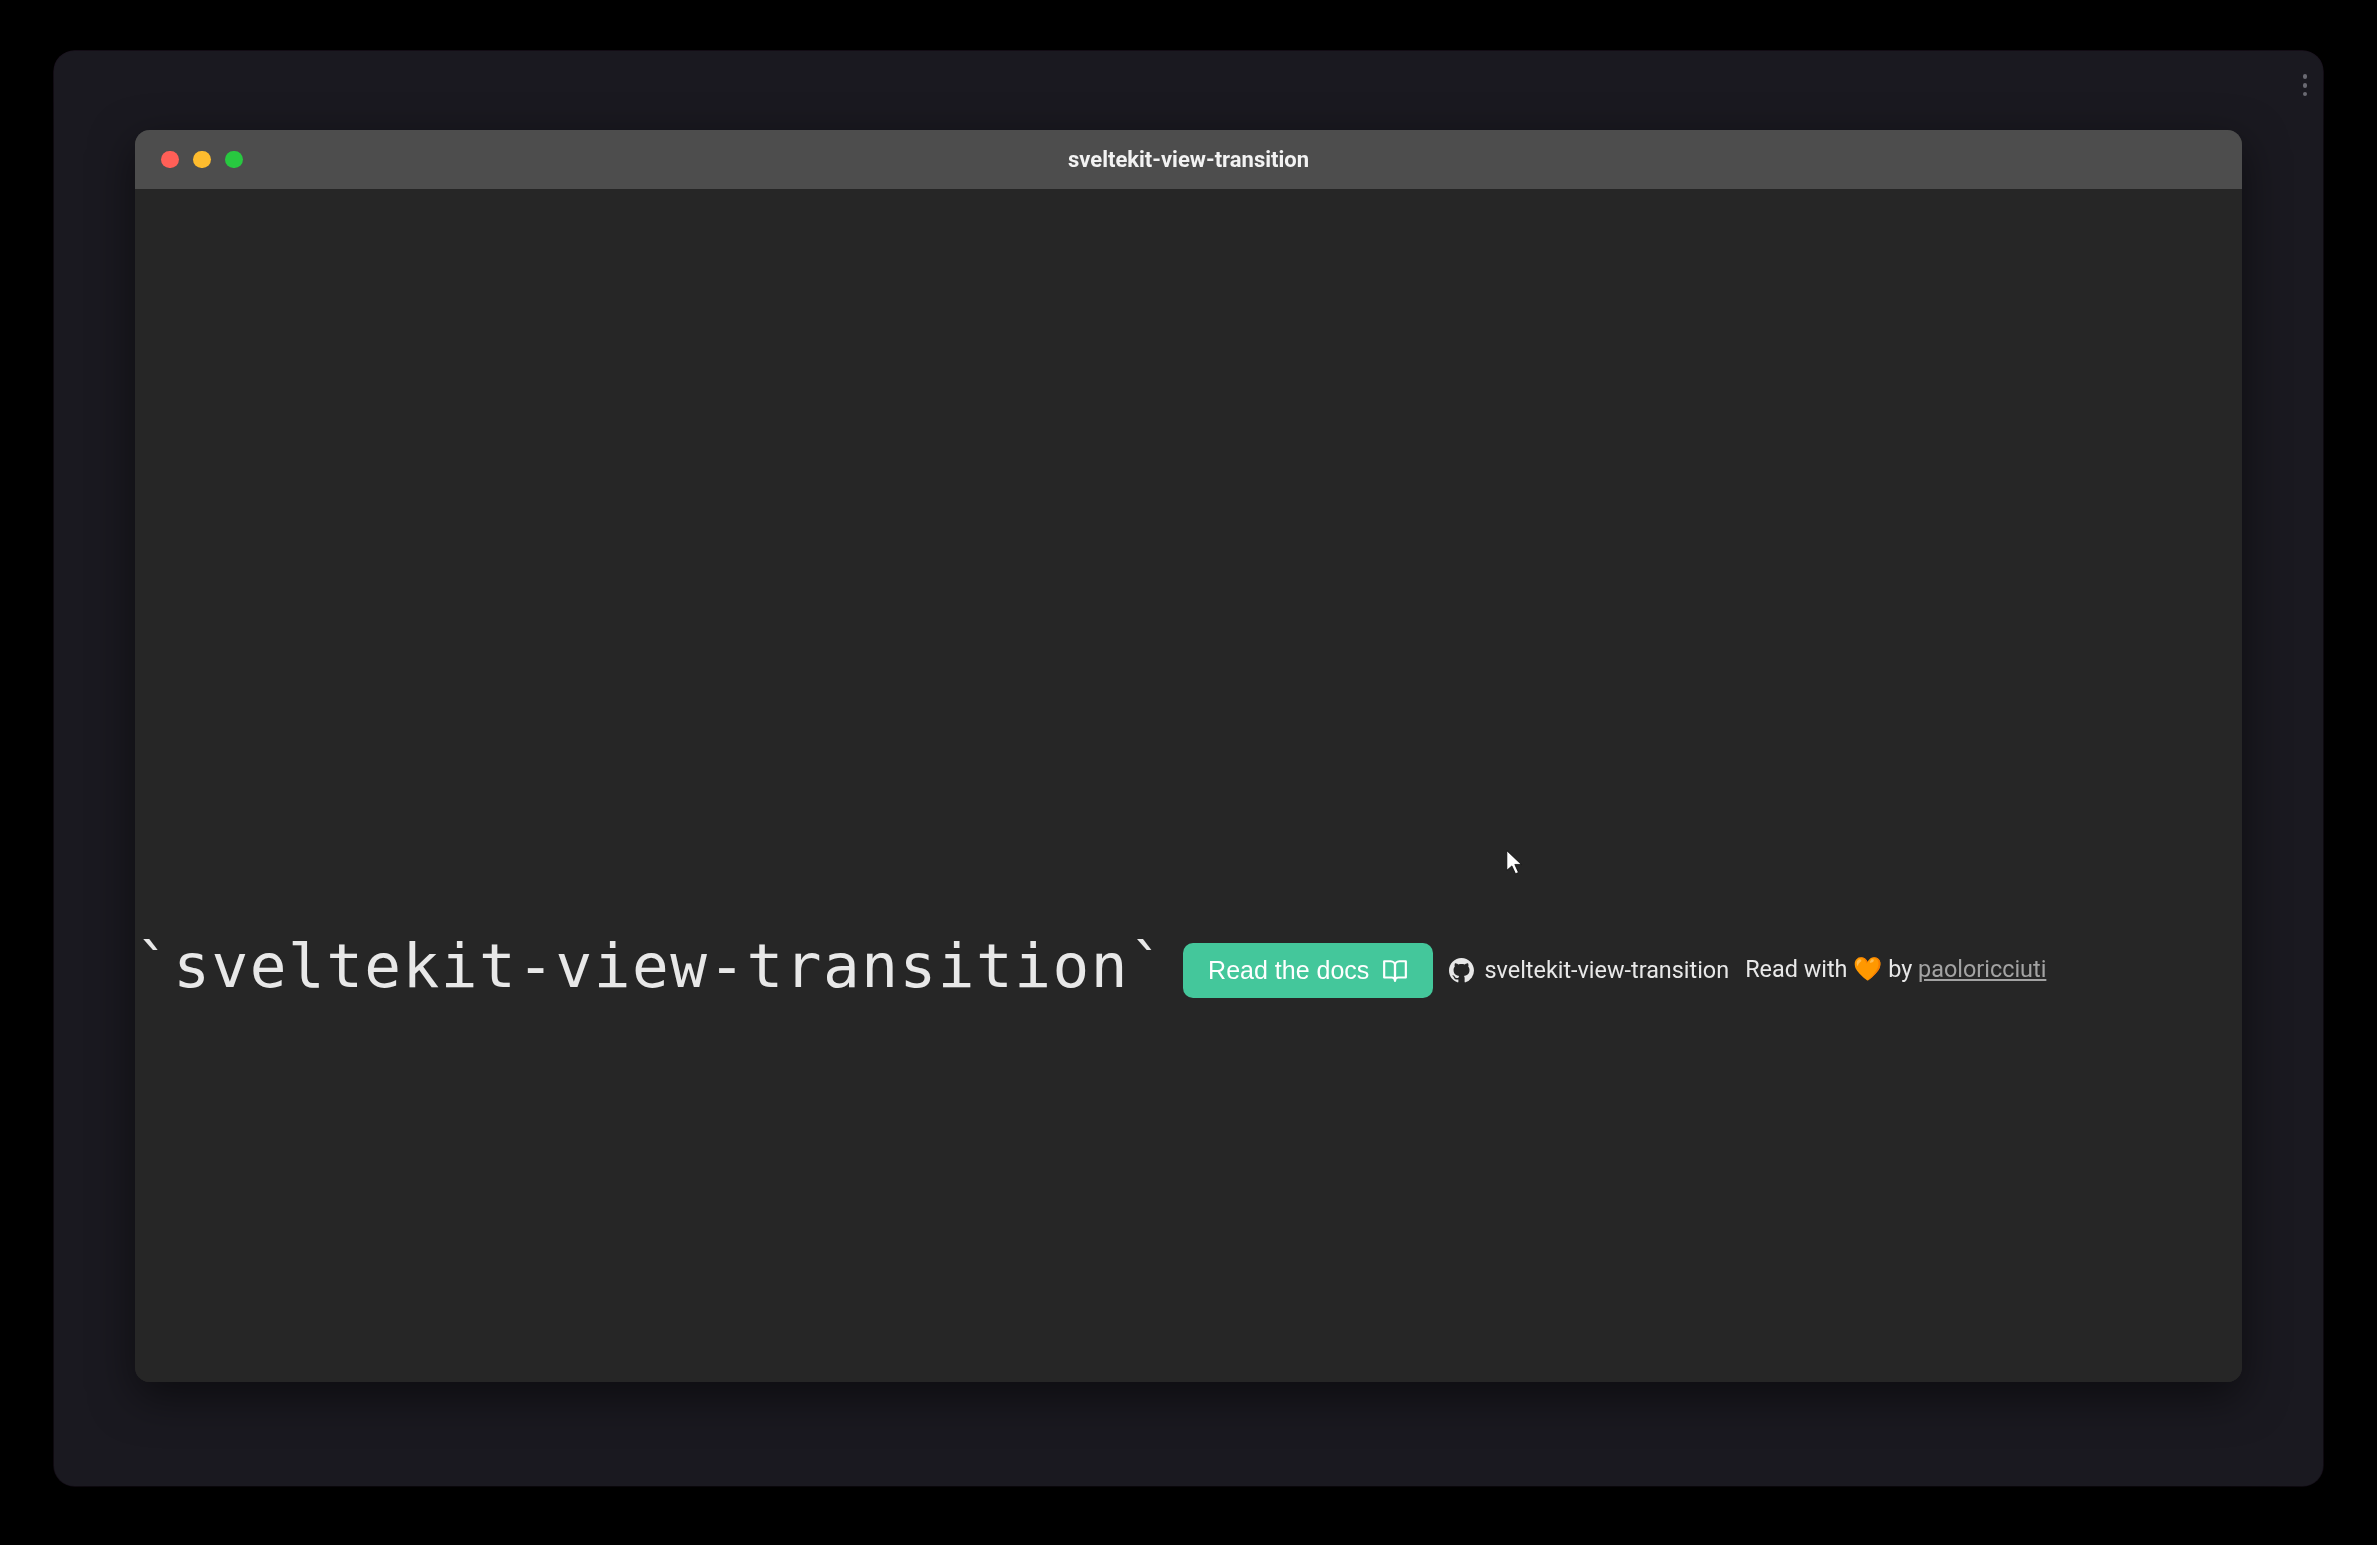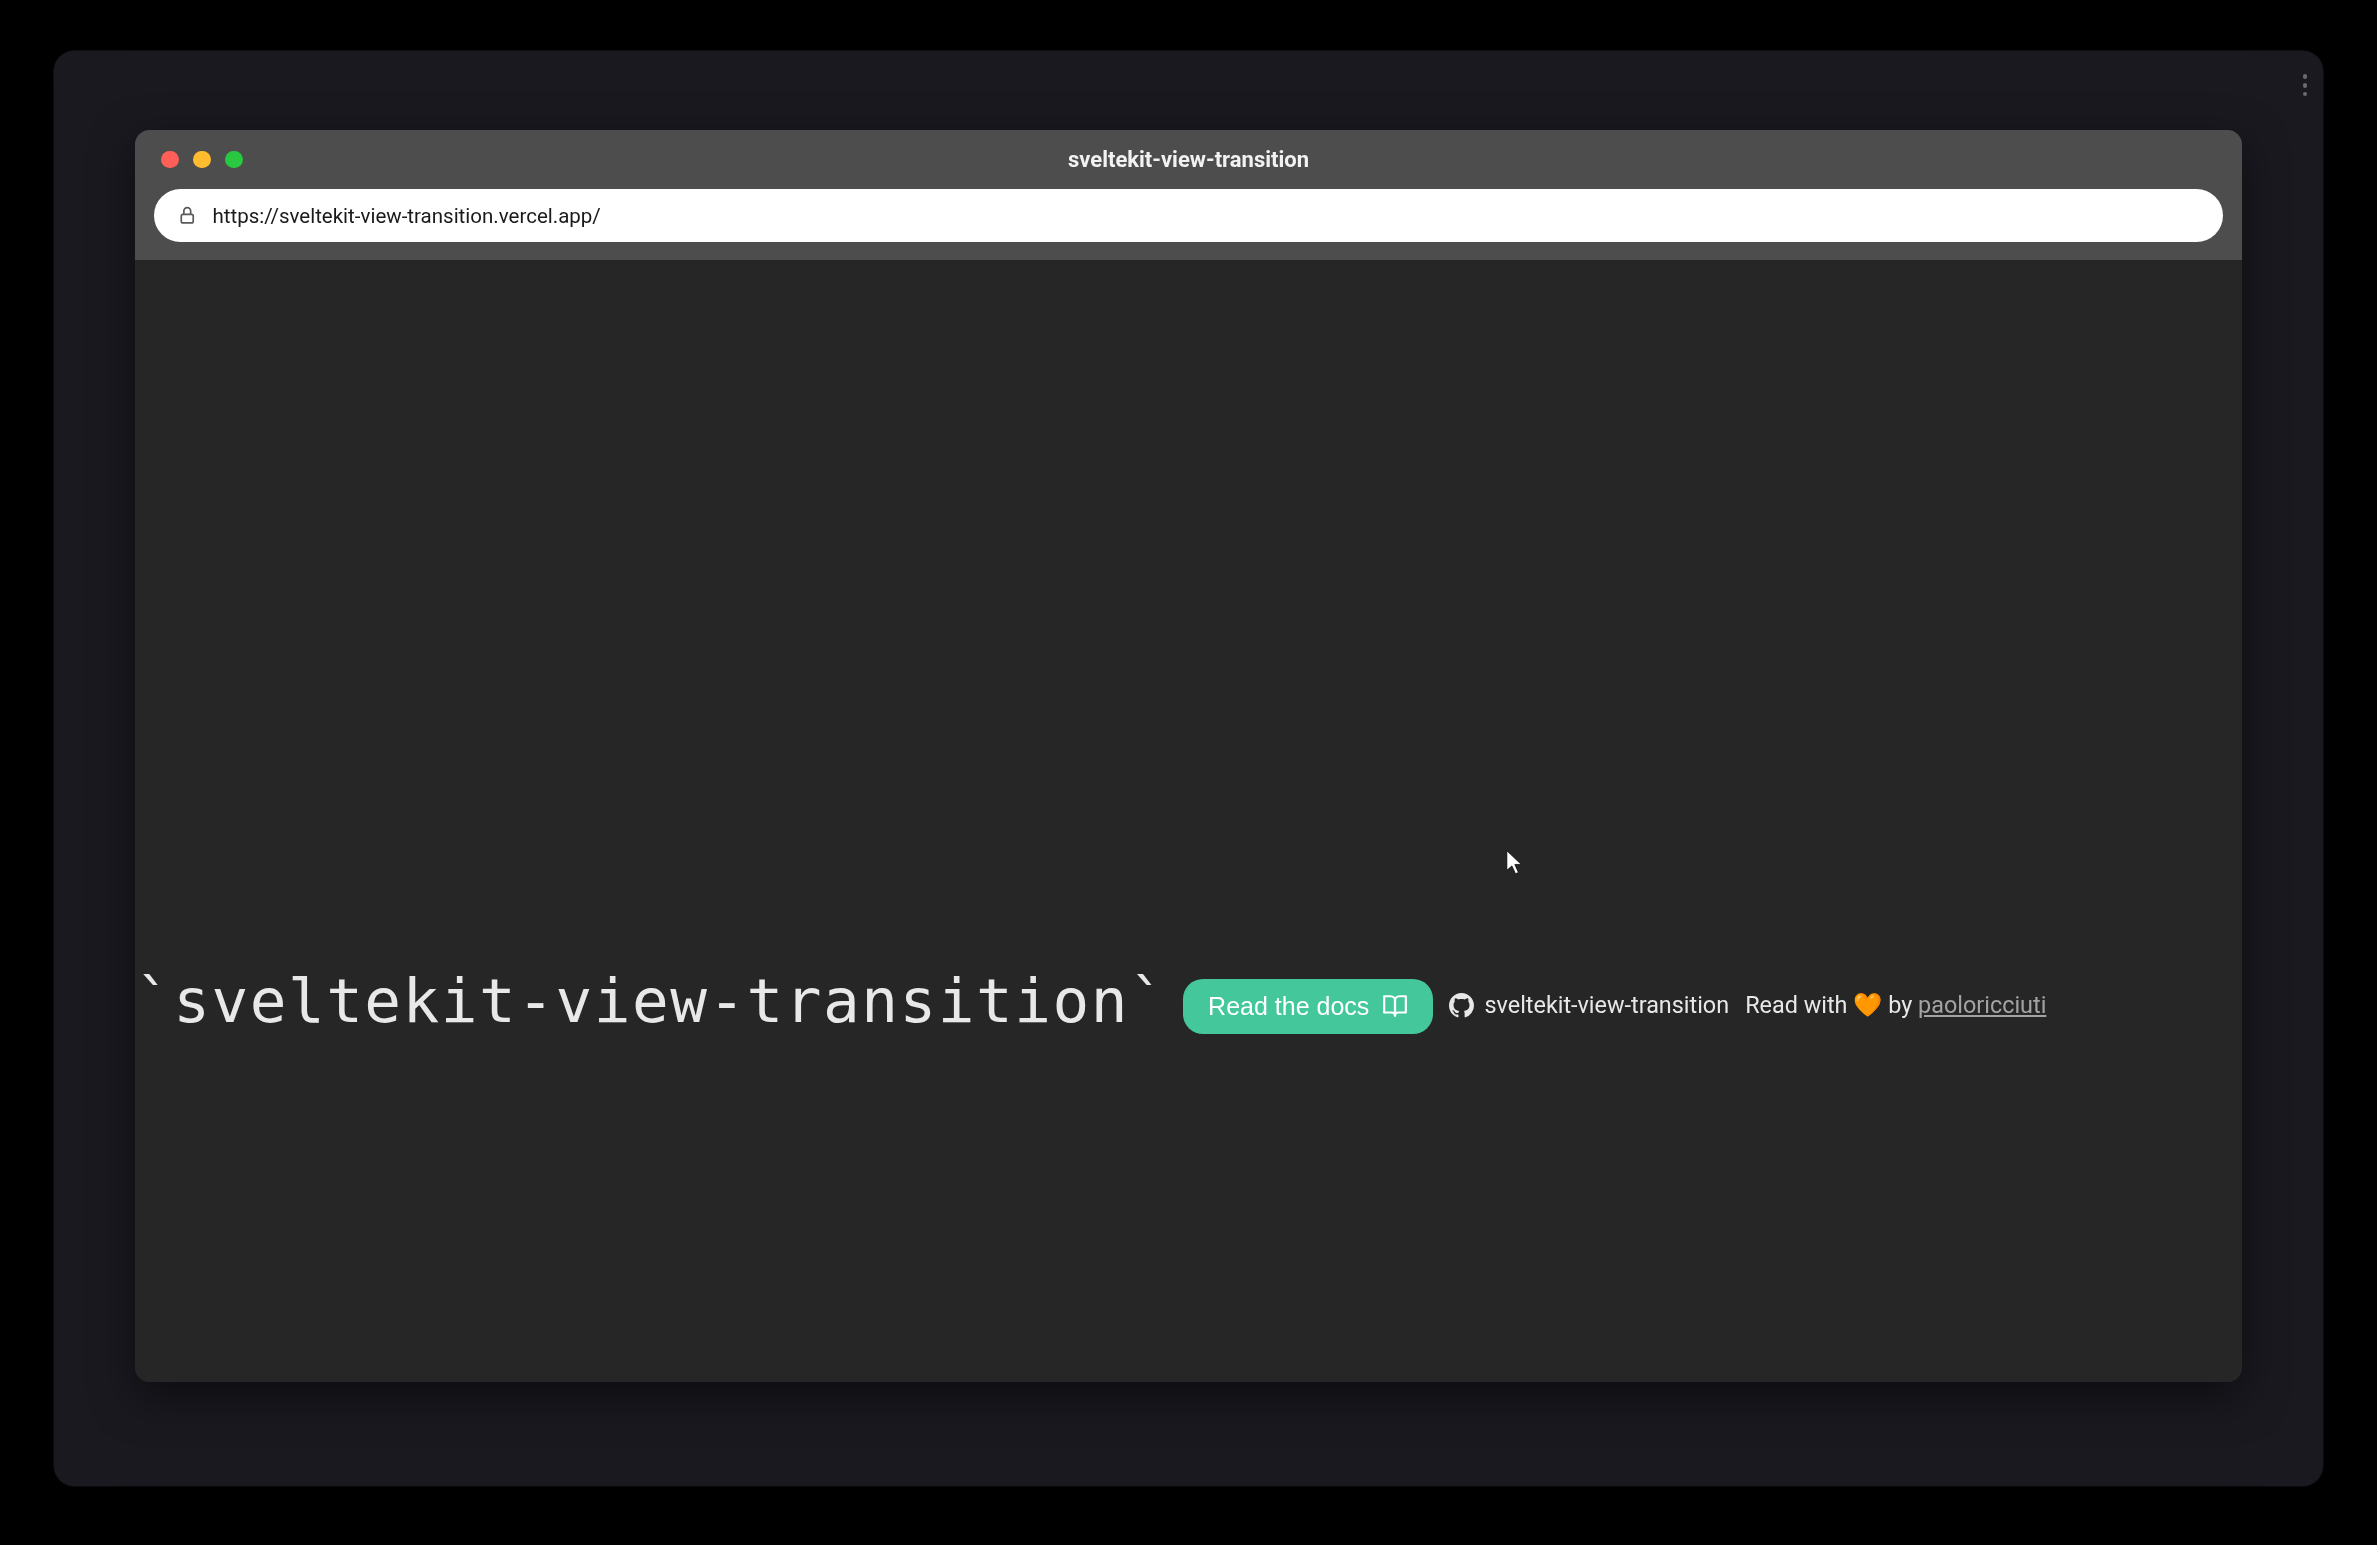--- a/index.html
+++ b/index.html
@@ -133,21 +133,21 @@
       font-size: 61px;
       font-weight: 500;
       color: #e8e8e8;
       letter-spacing: 1.5px;
     }
 
     .docs-button {
       background: #44c79b;
       color: #fff;
       border: none;
-      border-radius: 20px;
+      border-radius: 10px;
       padding: 13px 25px;
       font-size: 25px;
       font-weight: 400;
       display: inline-flex;
       align-items: center;
       gap: 13px;
       cursor: pointer;
       margin-top: 11.7px;
     }
 
@@ -203,29 +203,20 @@
 
     <div class="titlebar">
       <div class="traffic-lights">
         <div class="traffic-light tl-red"></div>
         <div class="traffic-light tl-yellow"></div>
         <div class="traffic-light tl-green"></div>
       </div>
       <div class="title-text">sveltekit-view-transition</div>
     </div>
 
-    <div class="addressbar-row">
-      <div class="addressbar">
-        <svg class="lock-icon" viewBox="0 0 24 24" fill="none" stroke="currentColor" stroke-width="2">
-          <rect x="5" y="11" width="14" height="10" rx="2"></rect>
-          <path d="M8 11V7a4 4 0 0 1 8 0v4"></path>
-        </svg>
-        <span class="url-text">https://sveltekit-view-transition.vercel.app/</span>
-      </div>
-    </div>
 
     <div class="page-content">
 
       <h1 class="page-title">`sveltekit-view-transition`</h1>
 
       <button class="docs-button">
         <span>Read the docs</span>
         <svg viewBox="0 0 24 24" fill="none" stroke="currentColor" stroke-width="2" stroke-linecap="round" stroke-linejoin="round">
           <path d="M2 3h6a4 4 0 0 1 4 4v14a3 3 0 0 0-3-3H2z"></path>
           <path d="M22 3h-6a4 4 0 0 0-4 4v14a3 3 0 0 1 3-3h7z"></path>

